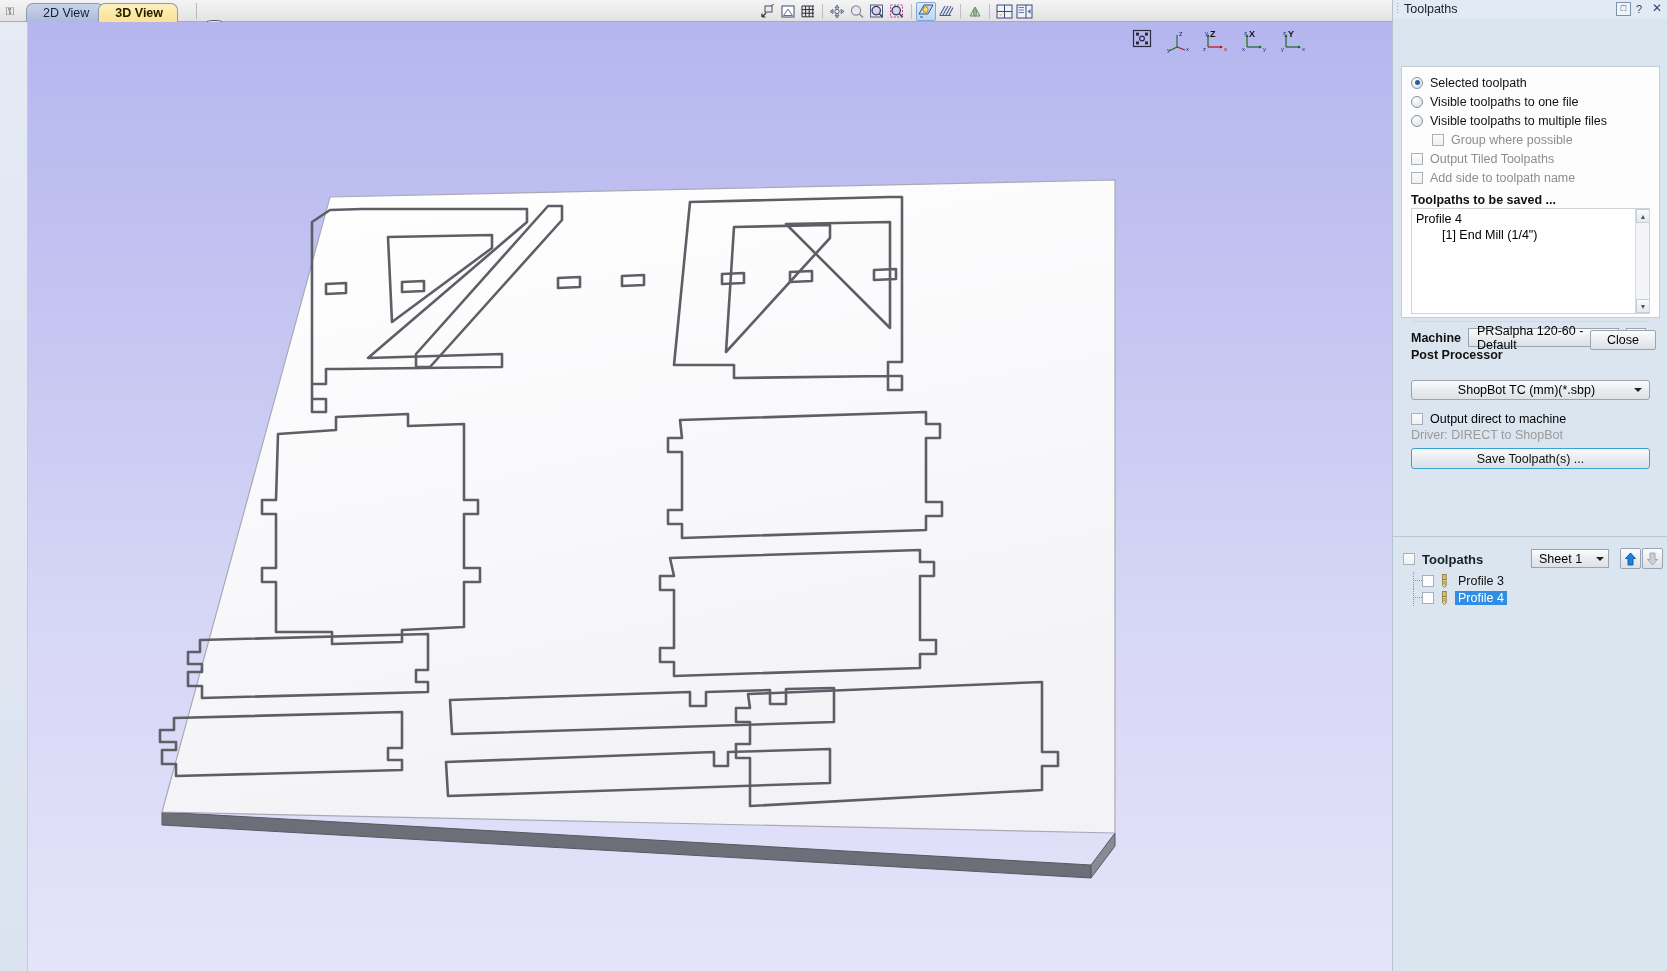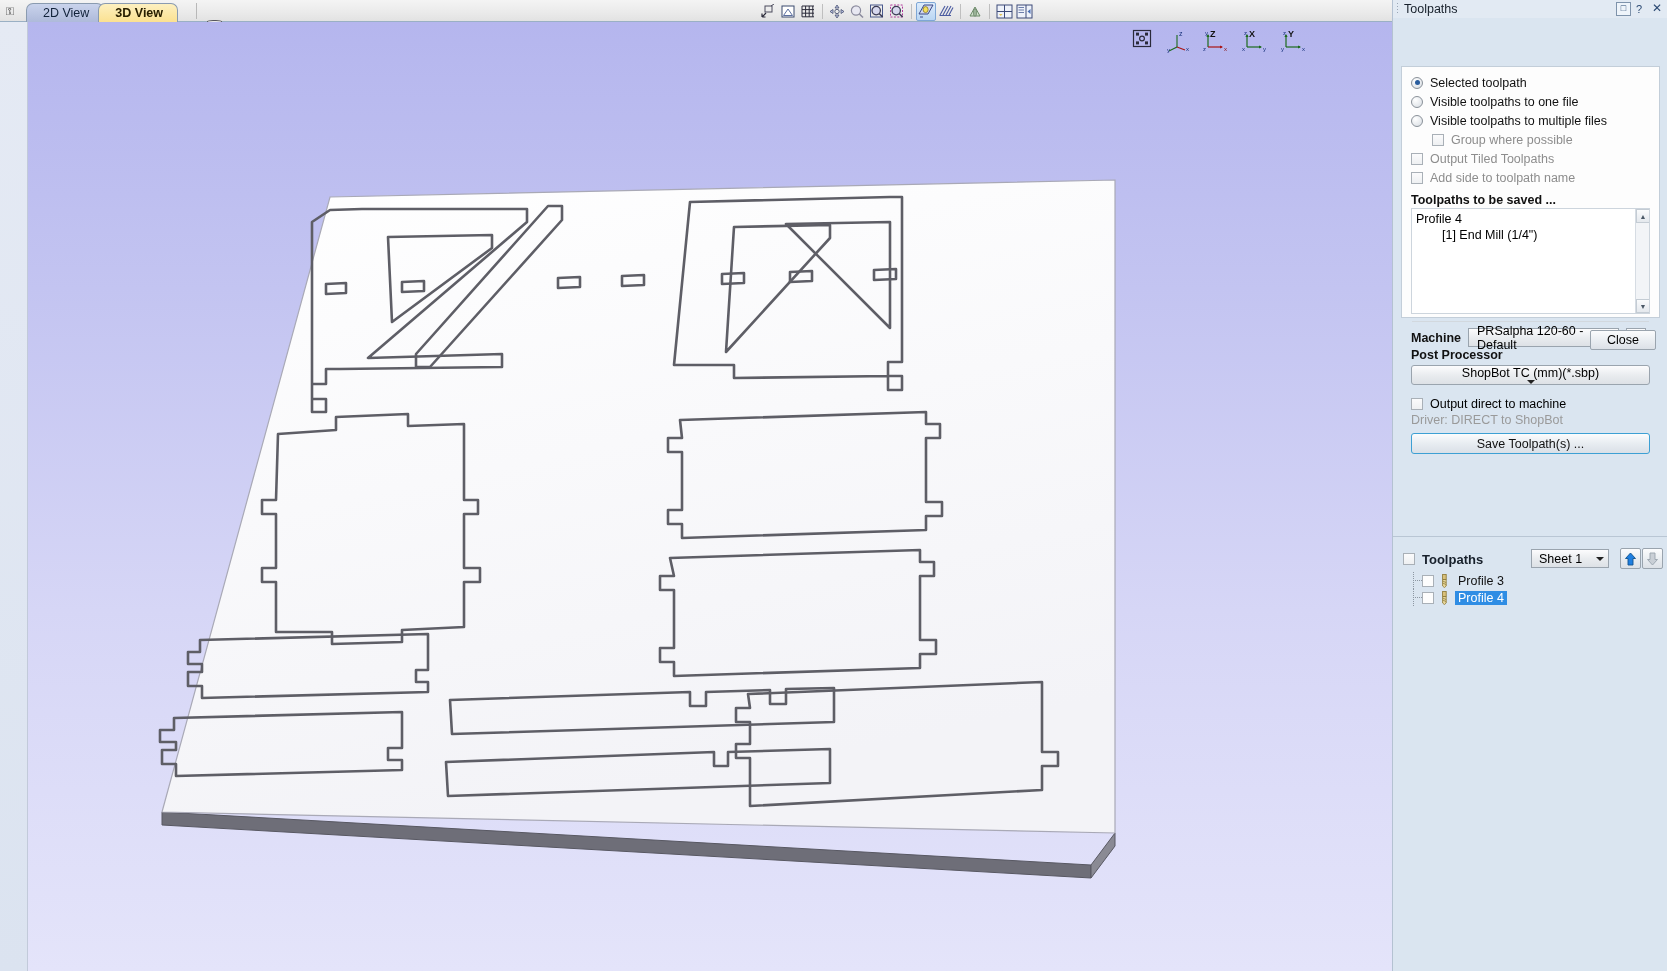--- a/index.html
+++ b/index.html
@@ -196,21 +196,21 @@
 
   .machine-row { display: flex; align-items: center; gap: 7px; height: 21px; }
   .lbl-bold { font-size: 12.5px; font-weight: bold; color: #111; }
   .combo {
     height: 19px; border: 1px solid #9aa4ae;
     background: linear-gradient(to bottom,#fcfcfd,#e9ecef 52%,#dde1e6 100%);
     display: flex; align-items: center; justify-content: space-between;
     padding: 0 5px 0 8px; box-sizing: border-box; font-size: 12.5px; cursor: pointer;
   }
   .combo.machine { width: 151px; }
-  .combo.post { width: 100%; height: 20px; justify-content: space-between; padding: 0 7px; border-radius: 3px; margin-top: 3px; flex-direction: column; }
+  .combo.post { width: 100%; height: 20px; justify-content: space-between; padding: 0 7px; border-radius: 3px; margin-top: 18px; }
   .combo.post .ctext { flex: 1; text-align: center; }
   .edit-btn {
     width: 20px; height: 20px; border: 1px solid #9aa4ae;
     background: linear-gradient(to bottom,#fcfcfd,#e9ecef 52%,#dde1e6 100%);
     display: flex; align-items: center; justify-content: center; cursor: pointer;
     box-sizing: border-box;
   }
   .driver-txt { font-size: 12.5px; color: #9a9a9a; }
   .save-btn {
     margin-top: 6px; height: 21px; width: 100%;

